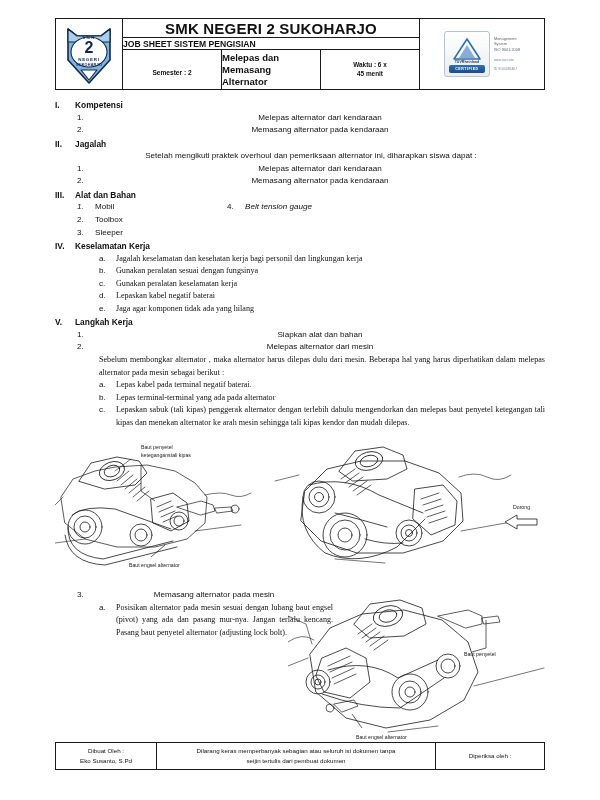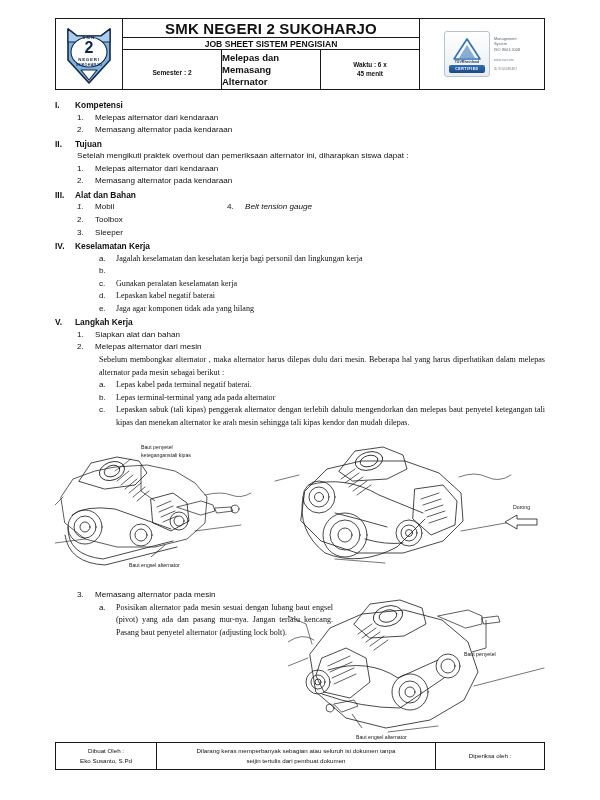--- a/index.html
+++ b/index.html
@@ -46,21 +46,21 @@
   .cell-cert { width: 124px; text-align: center; }
 
   .hdr-title {
     text-align: center;
     font-weight: bold;
     font-size: 15px;
     letter-spacing: 0.2px;
     padding: 4px 2px;
   }
   .hdr-sub {
-    text-align: center;
+    text-align: left;
     font-weight: bold;
     font-size: 8.6px;
     padding: 3px 2px;
   }
   .hdr-job {
     font-weight: bold;
     font-size: 9.5px;
     line-height: 1.25;
     padding: 4px 2px;
   }
@@ -170,21 +170,21 @@
   }
   .sec-num { width: 20px; flex: none; }
   .lvl1 { display: flex; line-height: 1.55; padding-left: 22px; font-size: 8.1px; }
   .lvl1 .mk { width: 18px; flex: none; }
   .lvl2 { display: flex; line-height: 1.55; padding-left: 44px; font-size: 8.1px; }
   .lvl2 .mk { width: 17px; flex: none; }
   .para { padding-left: 44px; line-height: 1.55; font-size: 8.1px; }
   .para-j { text-align: justify; font-family: Liberation Serif, serif; }
   .lvl2-just { text-align: justify; }
   .lvl2 .tx { flex: 1; font-family: Liberation Serif, serif; }
-  .lvl1 .tx { flex: 1; }
+  .lvl1 .tx { flex: 1; text-align: center; }
   .ital { font-style: italic; }
   .twocol { display: flex; padding-left: 22px; }
   .twocol .colA { width: 150px; }
   .twocol .colB { flex: 1; }
   .colrow { display: flex; line-height: 1.55; font-size: 8.1px; }
   .colrow .mk { width: 18px; flex: none; }
 
   
   .fig-row {
     position: relative;
@@ -302,21 +302,21 @@
         </div>
         <div class="lvl1">
           <span class="mk">2.</span>
           <span class="tx">Memasang alternator pada kendaraan</span>
         </div>
       </div>
 
       <div class="sec">
         <div class="sec-head">
           <span class="sec-num">II.</span>
-          <span>Tujuan</span>
+          <span>Jagalah</span>
         </div>
         <div class="lvl1">
           <span class="tx">Setelah mengikuti praktek overhoul dan pemeriksaan alternator ini, diharapkan siswa dapat :</span>
         </div>
         <div class="lvl1">
           <span class="mk">1.</span>
           <span class="tx">Melepas  alternator dari kendaraan</span>
         </div>
         <div class="lvl1">
           <span class="mk">2.</span>
@@ -357,20 +357,21 @@
         <div class="sec-head">
           <span class="sec-num">IV.</span>
           <span>Keselamatan Kerja</span>
         </div>
         <div class="lvl2">
           <span class="mk">a.</span>
           <span class="tx">Jagalah keselamatan dan kesehatan kerja bagi personil dan lingkungan kerja</span>
         </div>
         <div class="lvl2">
           <span class="mk">b.</span>
+          <span class="tx">Gunakan peralatan sesuai dengan fungsinya</span>
         </div>
         <div class="lvl2">
           <span class="mk">c.</span>
           <span class="tx">Gunakan peralatan keselamatan kerja</span>
         </div>
         <div class="lvl2">
           <span class="mk">d.</span>
           <span class="tx">Lepaskan kabel negatif baterai</span>
         </div>
         <div class="lvl2">

